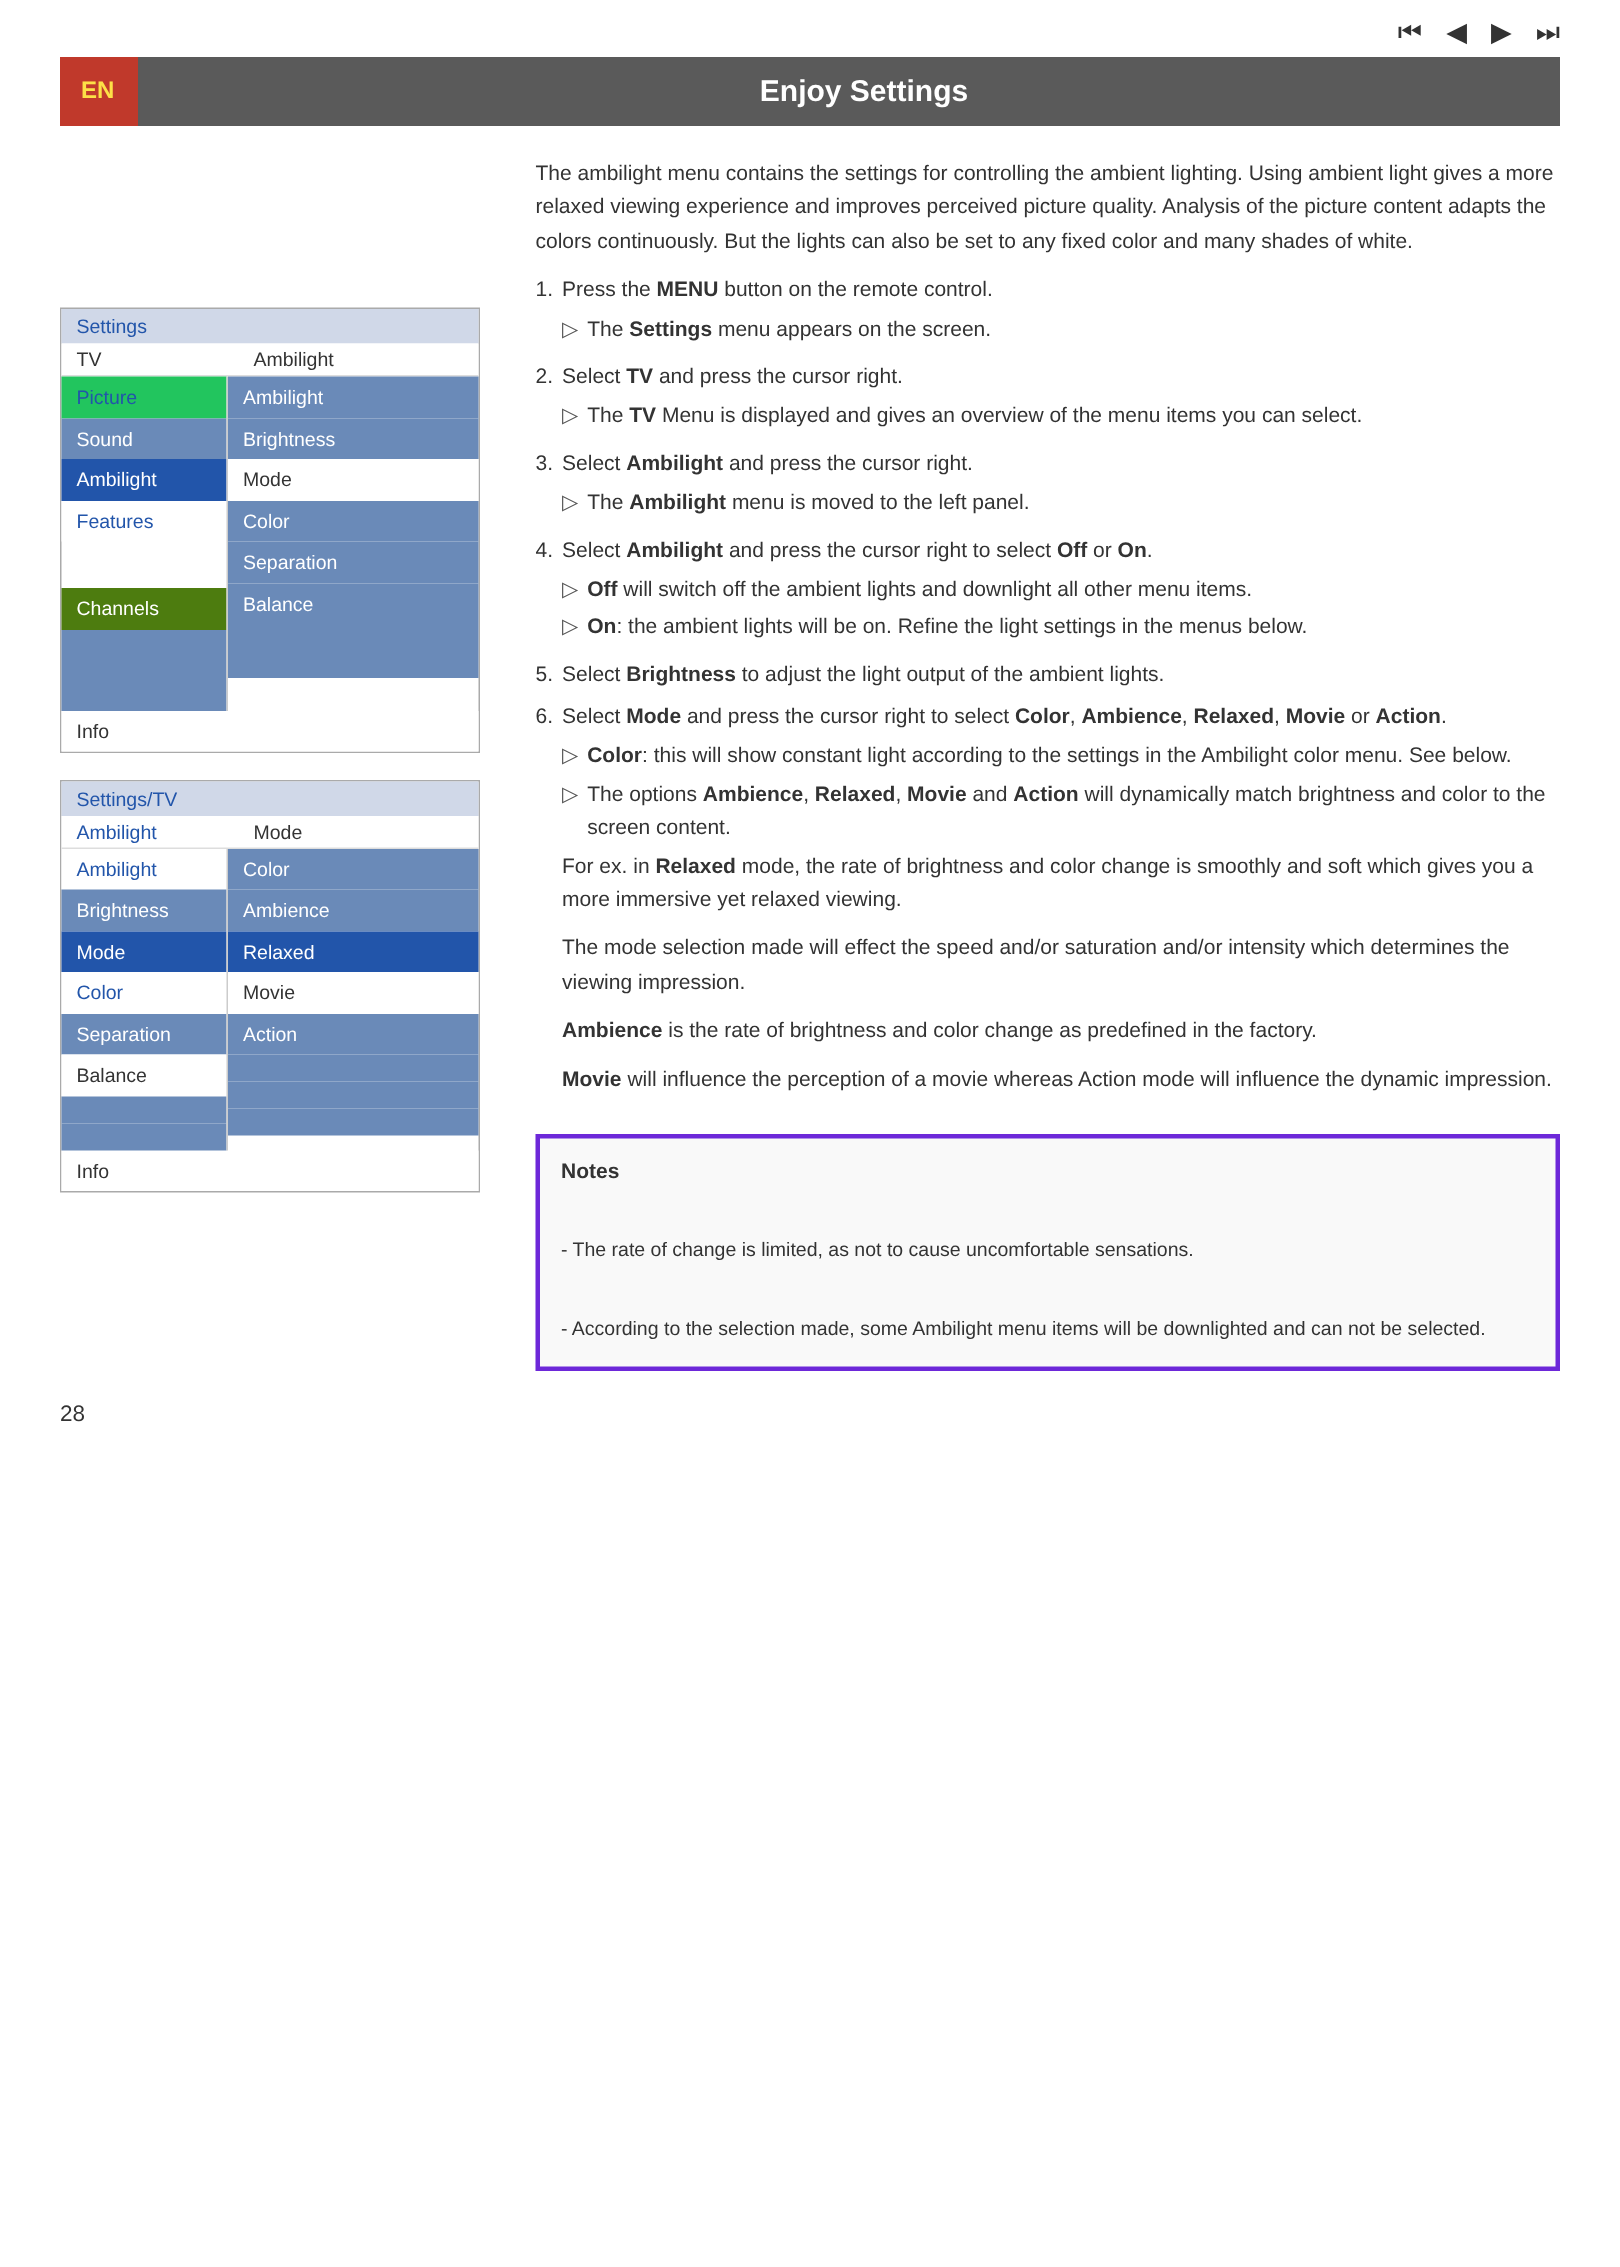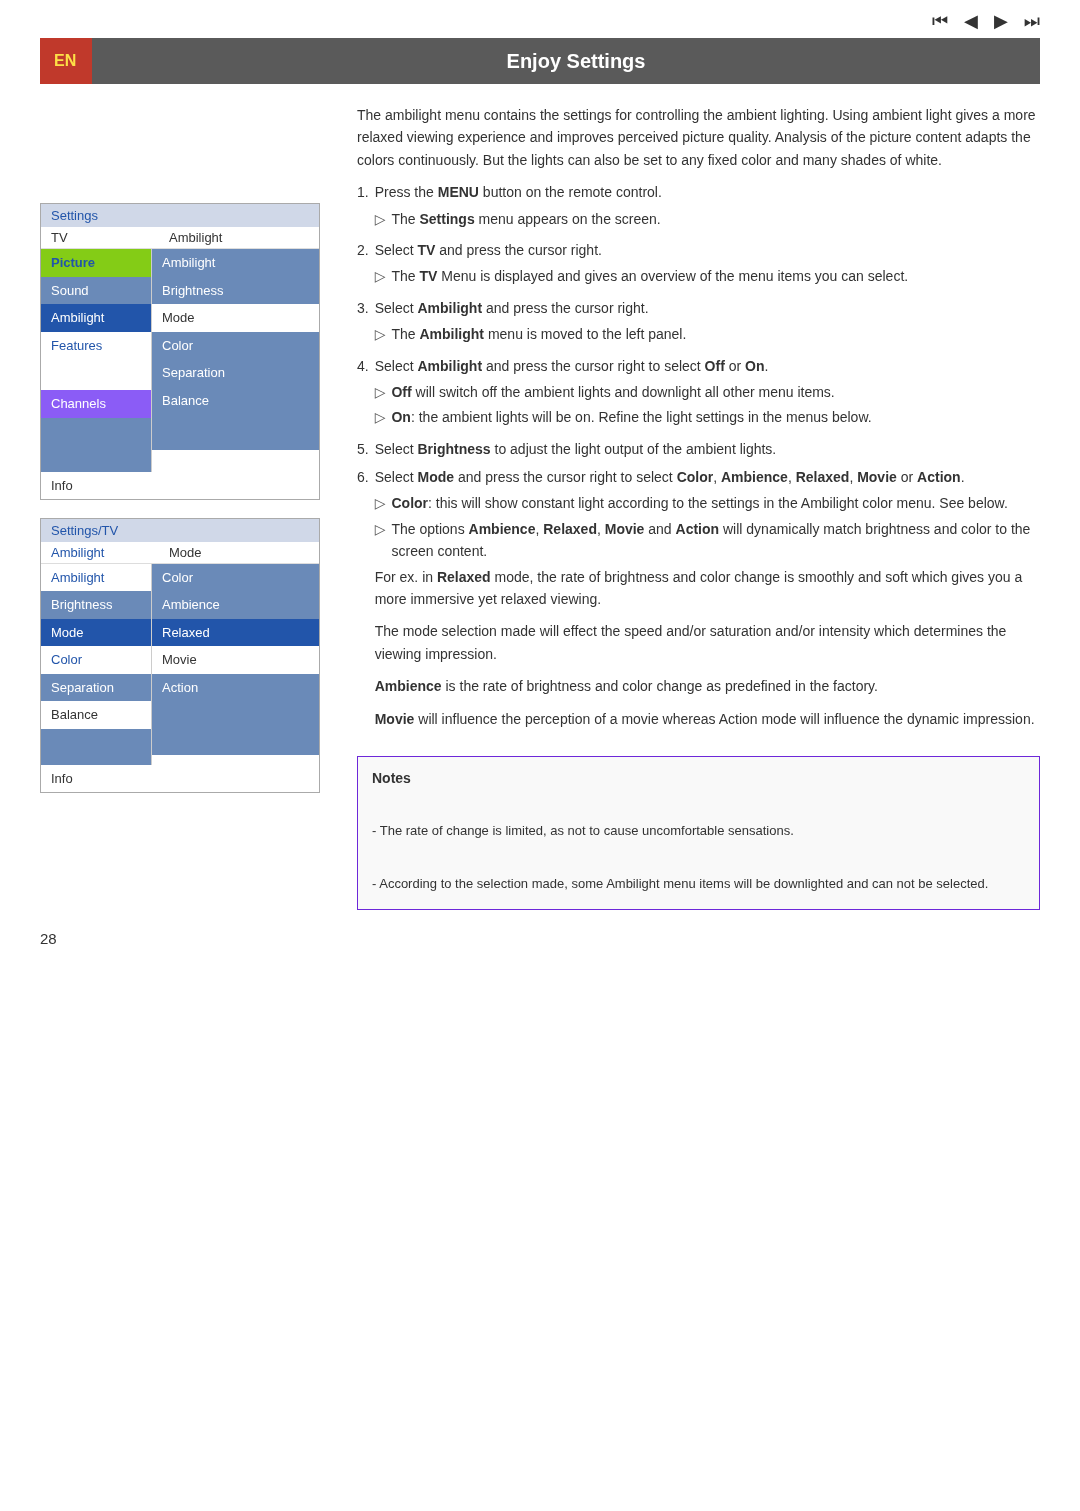--- a/index.html
+++ b/index.html
@@ -151,21 +151,21 @@
       margin-bottom: 3px;
     }
     .sub-arrow {
       flex-shrink: 0;
       color: #555;
     }
     .sub-text {
       flex: 1;
     }
     .notes-box {
-      border: 1px solid #6d28d9;
+      border: 3px solid #6d28d9;
       padding: 10px 14px;
       margin-top: 16px;
       background: #f9f9f9;
     }
     .notes-box .notes-title {
       font-weight: bold;
       margin-bottom: 4px;
     }
     .notes-box p {
       margin-bottom: 4px;
@@ -202,25 +202,25 @@
     <div class="menu-box">
       <div class="menu-box-header">Settings</div>
 
       <div style="display:flex; padding: 3px 10px; background:#fff; font-size:13px; color:#333; border-bottom:1px solid #ddd;">
         <span style="width:110px;">TV</span>
         <span style="padding-left:8px;">Ambilight</span>
       </div>
 
       <div class="menu-row">
         <div class="menu-left-col">
-          <div class="menu-item" style="color:#2255aa; background:#84cc16;font-weight:bold;">Picture</div>
+          <div class="menu-item" style="color:#2255aa; background:#22c55e;">Picture</div>
           <div class="menu-item" style="color:#2255aa; background:#6a8ab8; color:#fff;">Sound</div>
           <div class="menu-item active">Ambilight</div>
           <div class="menu-item" style="color:#2255aa; background:#fff;">Features</div>
-          <div class="menu-item" style="color:#2255aa; background:#8b5cf6; color:#fff;margin-top:31px;">Channels</div>
+          <div class="menu-item" style="color:#2255aa; background:#4d7c0f; color:#fff;margin-top:31px;">Channels</div>
           <div style="height:18px; background:#6a8ab8;"></div>
           <div style="height:18px; background:#6a8ab8;"></div>
           <div style="height:18px; background:#6a8ab8;"></div>
         </div>
         <div class="menu-right-col">
           <div class="menu-right-item highlight">Ambilight</div>
           <div class="menu-right-item highlight">Brightness</div>
           <div class="menu-right-item" style="background:#fff; color:#333;">Mode</div>
           <div class="menu-right-item" style="background:#6a8ab8; color:#fff;">Color</div>
           <div class="menu-right-item highlight">Separation</div>

